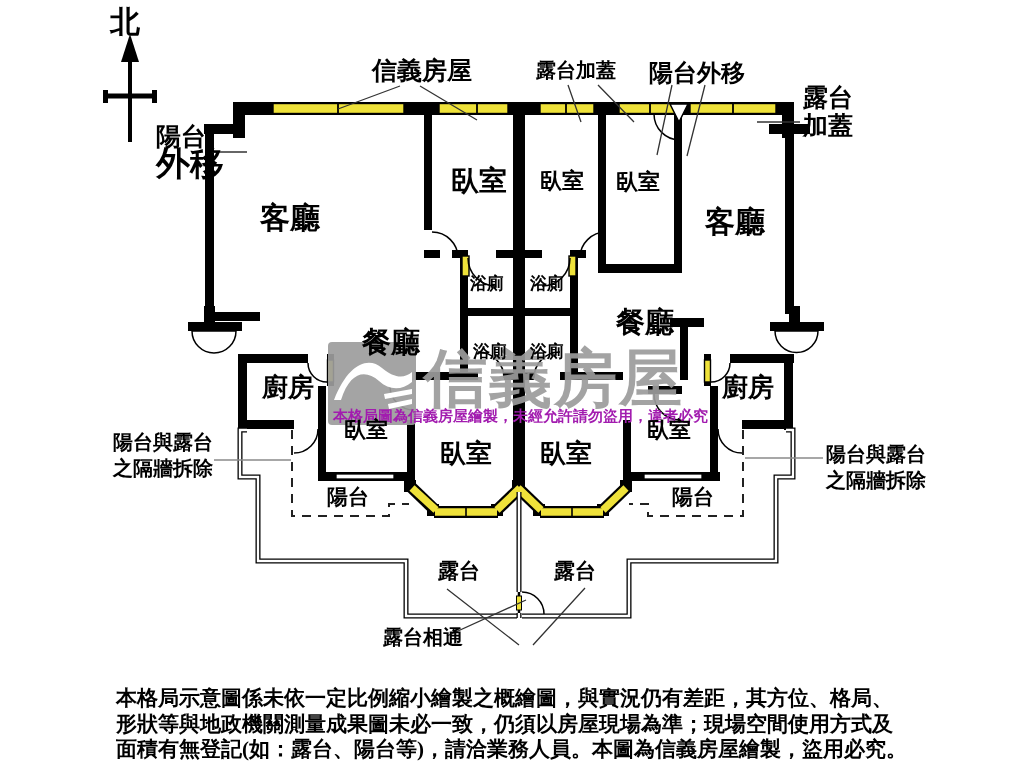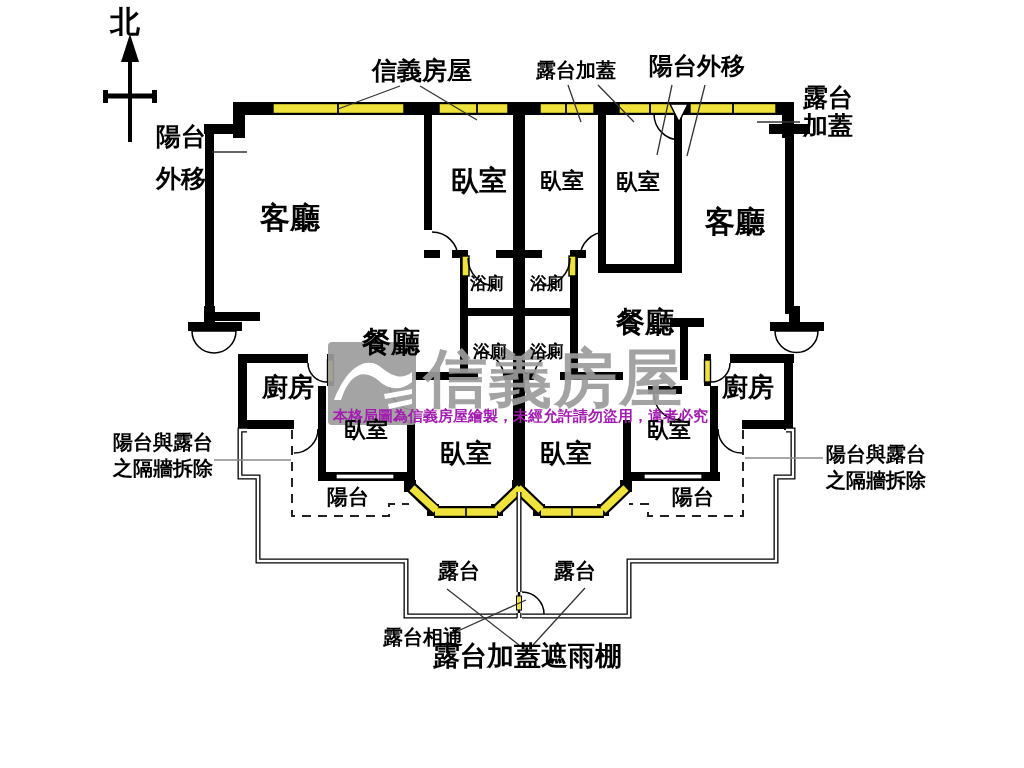--- a/index.html
+++ b/index.html
@@ -203,25 +203,25 @@
     <path d="M56,52 L84,47 L84,52 L57,57 Z" fill="#fff"></path>
     <path d="M60,62 L84,57 L84,62 L61,67 Z" fill="#fff"></path>
   </svg>
   <div class="wm" id="wm-brand">信義房屋</div>
   <div class="wm" id="wm-notice">本格局圖為信義房屋繪製，未經允許請勿盜用，違者必究</div>
 
   <div class="lbl" style="left:110px;top:5px;font-size:30px;font-weight:700">北</div>
 
   <div class="lbl" style="left:372px;top:57px;font-size:25px">信義房屋</div>
   <div class="lbl" style="left:536px;top:59px;font-size:20px">露台加蓋</div>
-  <div class="lbl" style="left:649px;top:53px;font-size:24px">陽台外移</div>
+  <div class="lbl" style="left:649px;top:60px;font-size:24px">陽台外移</div>
   <div class="lbl" style="left:803px;top:84px;font-size:25px">露台</div>
   <div class="lbl" style="left:803px;top:112px;font-size:25px">加蓋</div>
   <div class="lbl" style="left:156px;top:123px;font-size:25px">陽台</div>
-  <div class="lbl" style="left:156px;top:165px;font-size:25px">外移</div>
+  <div class="lbl" style="left:156px;top:145px;font-size:34px">外移</div>
 
   <div class="lbl" style="left:260px;top:201px;font-size:30px">客廳</div>
   <div class="lbl" style="left:705px;top:205px;font-size:30px">客廳</div>
   <div class="lbl" style="left:451px;top:165px;font-size:28px">臥室</div>
   <div class="lbl" style="left:540px;top:169px;font-size:22px">臥室</div>
   <div class="lbl" style="left:616px;top:170px;font-size:22px">臥室</div>
   <div class="lbl" style="left:470px;top:274px;font-size:17px">浴廁</div>
   <div class="lbl" style="left:530px;top:274px;font-size:17px">浴廁</div>
   <div class="lbl" style="left:473px;top:342px;font-size:17px">浴廁</div>
   <div class="lbl" style="left:530px;top:342px;font-size:17px">浴廁</div>
@@ -236,16 +236,20 @@
   <div class="lbl" style="left:327px;top:486px;font-size:21px">陽台</div>
   <div class="lbl" style="left:672px;top:486px;font-size:21px">陽台</div>
   <div class="lbl" style="left:438px;top:560px;font-size:21px">露台</div>
   <div class="lbl" style="left:554px;top:560px;font-size:21px">露台</div>
 
   <div class="lbl" style="left:113px;top:431px;font-size:20px">陽台與露台</div>
   <div class="lbl" style="left:113px;top:457px;font-size:20px">之隔牆拆除</div>
   <div class="lbl" style="left:826px;top:443px;font-size:20px">陽台與露台</div>
   <div class="lbl" style="left:826px;top:469px;font-size:20px">之隔牆拆除</div>
   <div class="lbl" style="left:383px;top:626px;font-size:20px">露台相通</div>
-  <div class="lbl" style="left:433px;top:641px;font-size:27px">露台加蓋遮雨棚</div>
-
+
+  <div id="disclaimer">
+    <div>本格局示意圖係未依一定比例縮小繪製之概繪圖，與實況仍有差距，其方位、格局、</div>
+    <div>形狀等與地政機關測量成果圖未必一致，仍須以房屋現場為準；現場空間使用方式及</div>
+    <div>面積有無登記(如：露台、陽台等)，請洽業務人員。本圖為信義房屋繪製，盜用必究。</div>
+  </div>
 
 </div>
 
 </body></html>

